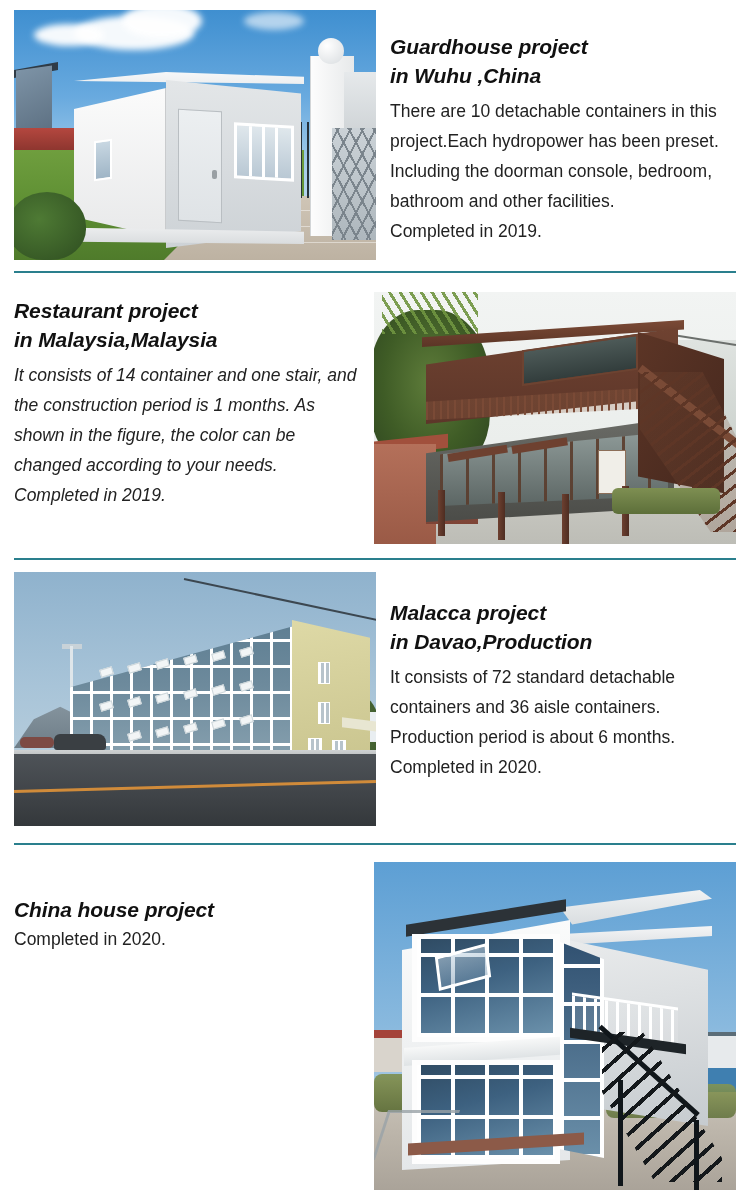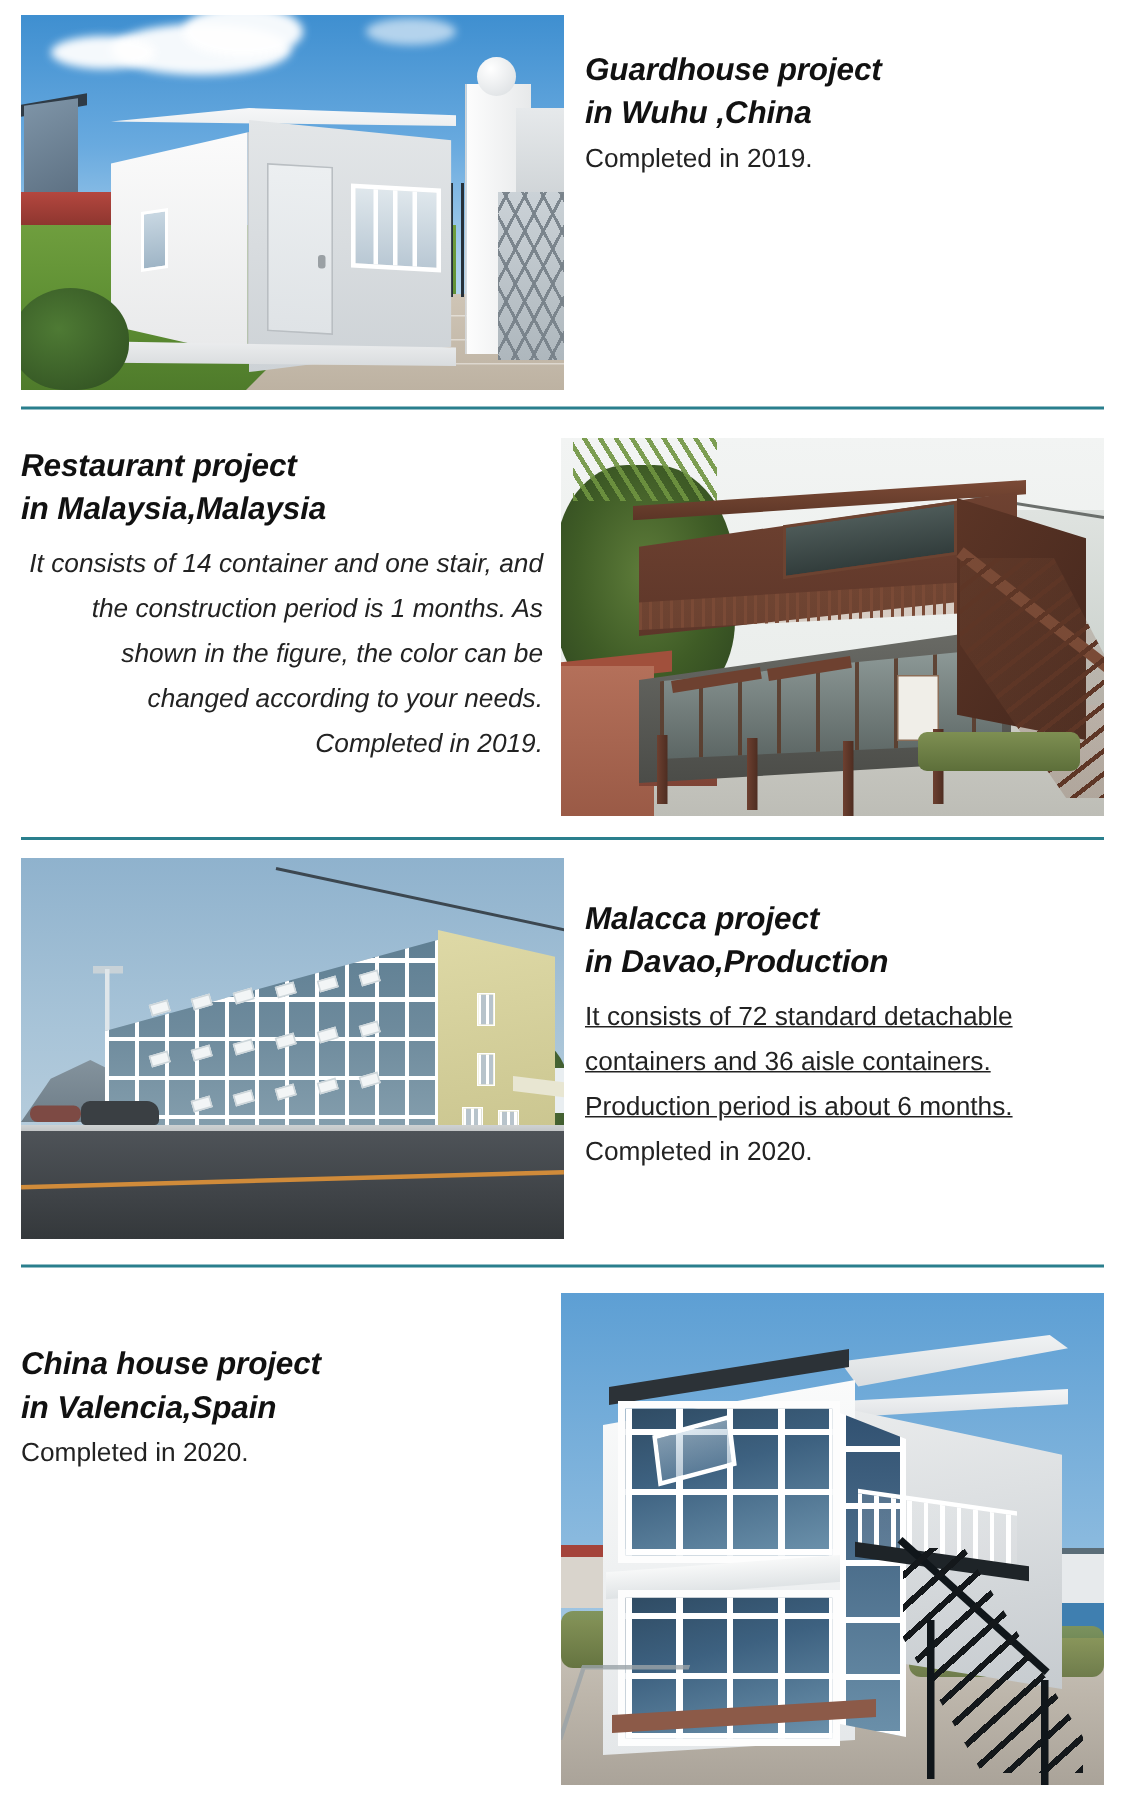--- a/index.html
+++ b/index.html
@@ -28,21 +28,21 @@
     font-size: 21px;
     line-height: 29px;
     color: #111111;
     letter-spacing: -0.1px;
   }
   .body {
     font-size: 17.5px;
     line-height: 30px;
     color: #222222;
   }
-  .body.ital { font-style: italic; text-align: right; }
+  .body.ital { font-style: italic; }
 
   .divider {
     position: absolute;
     left: 14px;
     width: 722px;
     height: 2px;
     background: #2a7f8d;
   }
 
   
@@ -515,20 +515,21 @@
           <div class="bar" style="left:25px"></div>
           <div class="bar" style="left:38px"></div>
         </div>
       </div>
       <div class="bush"></div>
     </div>
 
     <div class="txt" style="left:390px; top:32px; width:346px;">
       <div class="heading">Guardhouse project</div>
       <div class="heading">in Wuhu ,China</div>
+      <div class="body" style="margin-top:6px;">There are 10 detachable containers in this project.Each hydropower has been preset. Including the doorman console, bedroom, bathroom and other facilities.</div>
       <div class="body">Completed in 2019.</div>
     </div>
   </div>
 
   <div class="divider" style="top: 271px; background: rgb(42, 127, 141);"></div>
 
   <div class="block">
 
     <div class="photo ph2">
       <div class="sky2"></div>
@@ -611,21 +612,21 @@
       <div class="curb"></div>
       <div class="car2"></div>
       <div class="car"></div>
       <div class="road"></div>
       <div class="roadline"></div>
     </div>
 
     <div class="txt" style="left:390px; top:598px; width:346px;">
       <div class="heading">Malacca project</div>
       <div class="heading">in Davao,Production</div>
-      <div class="body" style="margin-top:6px;text-decoration:underline;">It consists of 72 standard detachable containers and 36 aisle containers. Production period is about 6 months.</div>
+      <div class="body" style="margin-top:6px;">It consists of 72 standard detachable containers and 36 aisle containers. Production period is about 6 months.</div>
       <div class="body">Completed in 2020.</div>
     </div>
   </div>
 
   <div class="divider" style="top: 843px; background: rgb(42, 127, 141);"></div>
 
   <div class="block">
 
     <div class="photo ph4">
       <div class="sky4"></div>
@@ -653,18 +654,17 @@
         <div class="stair4"></div>
         <div class="stairpost" style="left:216px;top:196px;height:106px"></div>
         <div class="stairpost" style="left:292px;top:236px;height:72px"></div>
         <div class="plinth"></div>
         <div class="railpipe"></div>
       </div>
     </div>
 
     <div class="txt" style="left:14px; top:895px; width:348px;">
       <div class="heading">China house project</div>
-      <div class="heading">in Valencia,Spain</div>
       <div class="body">Completed in 2020.</div>
     </div>
   </div>
 
 </div>
 
 </body></html>

